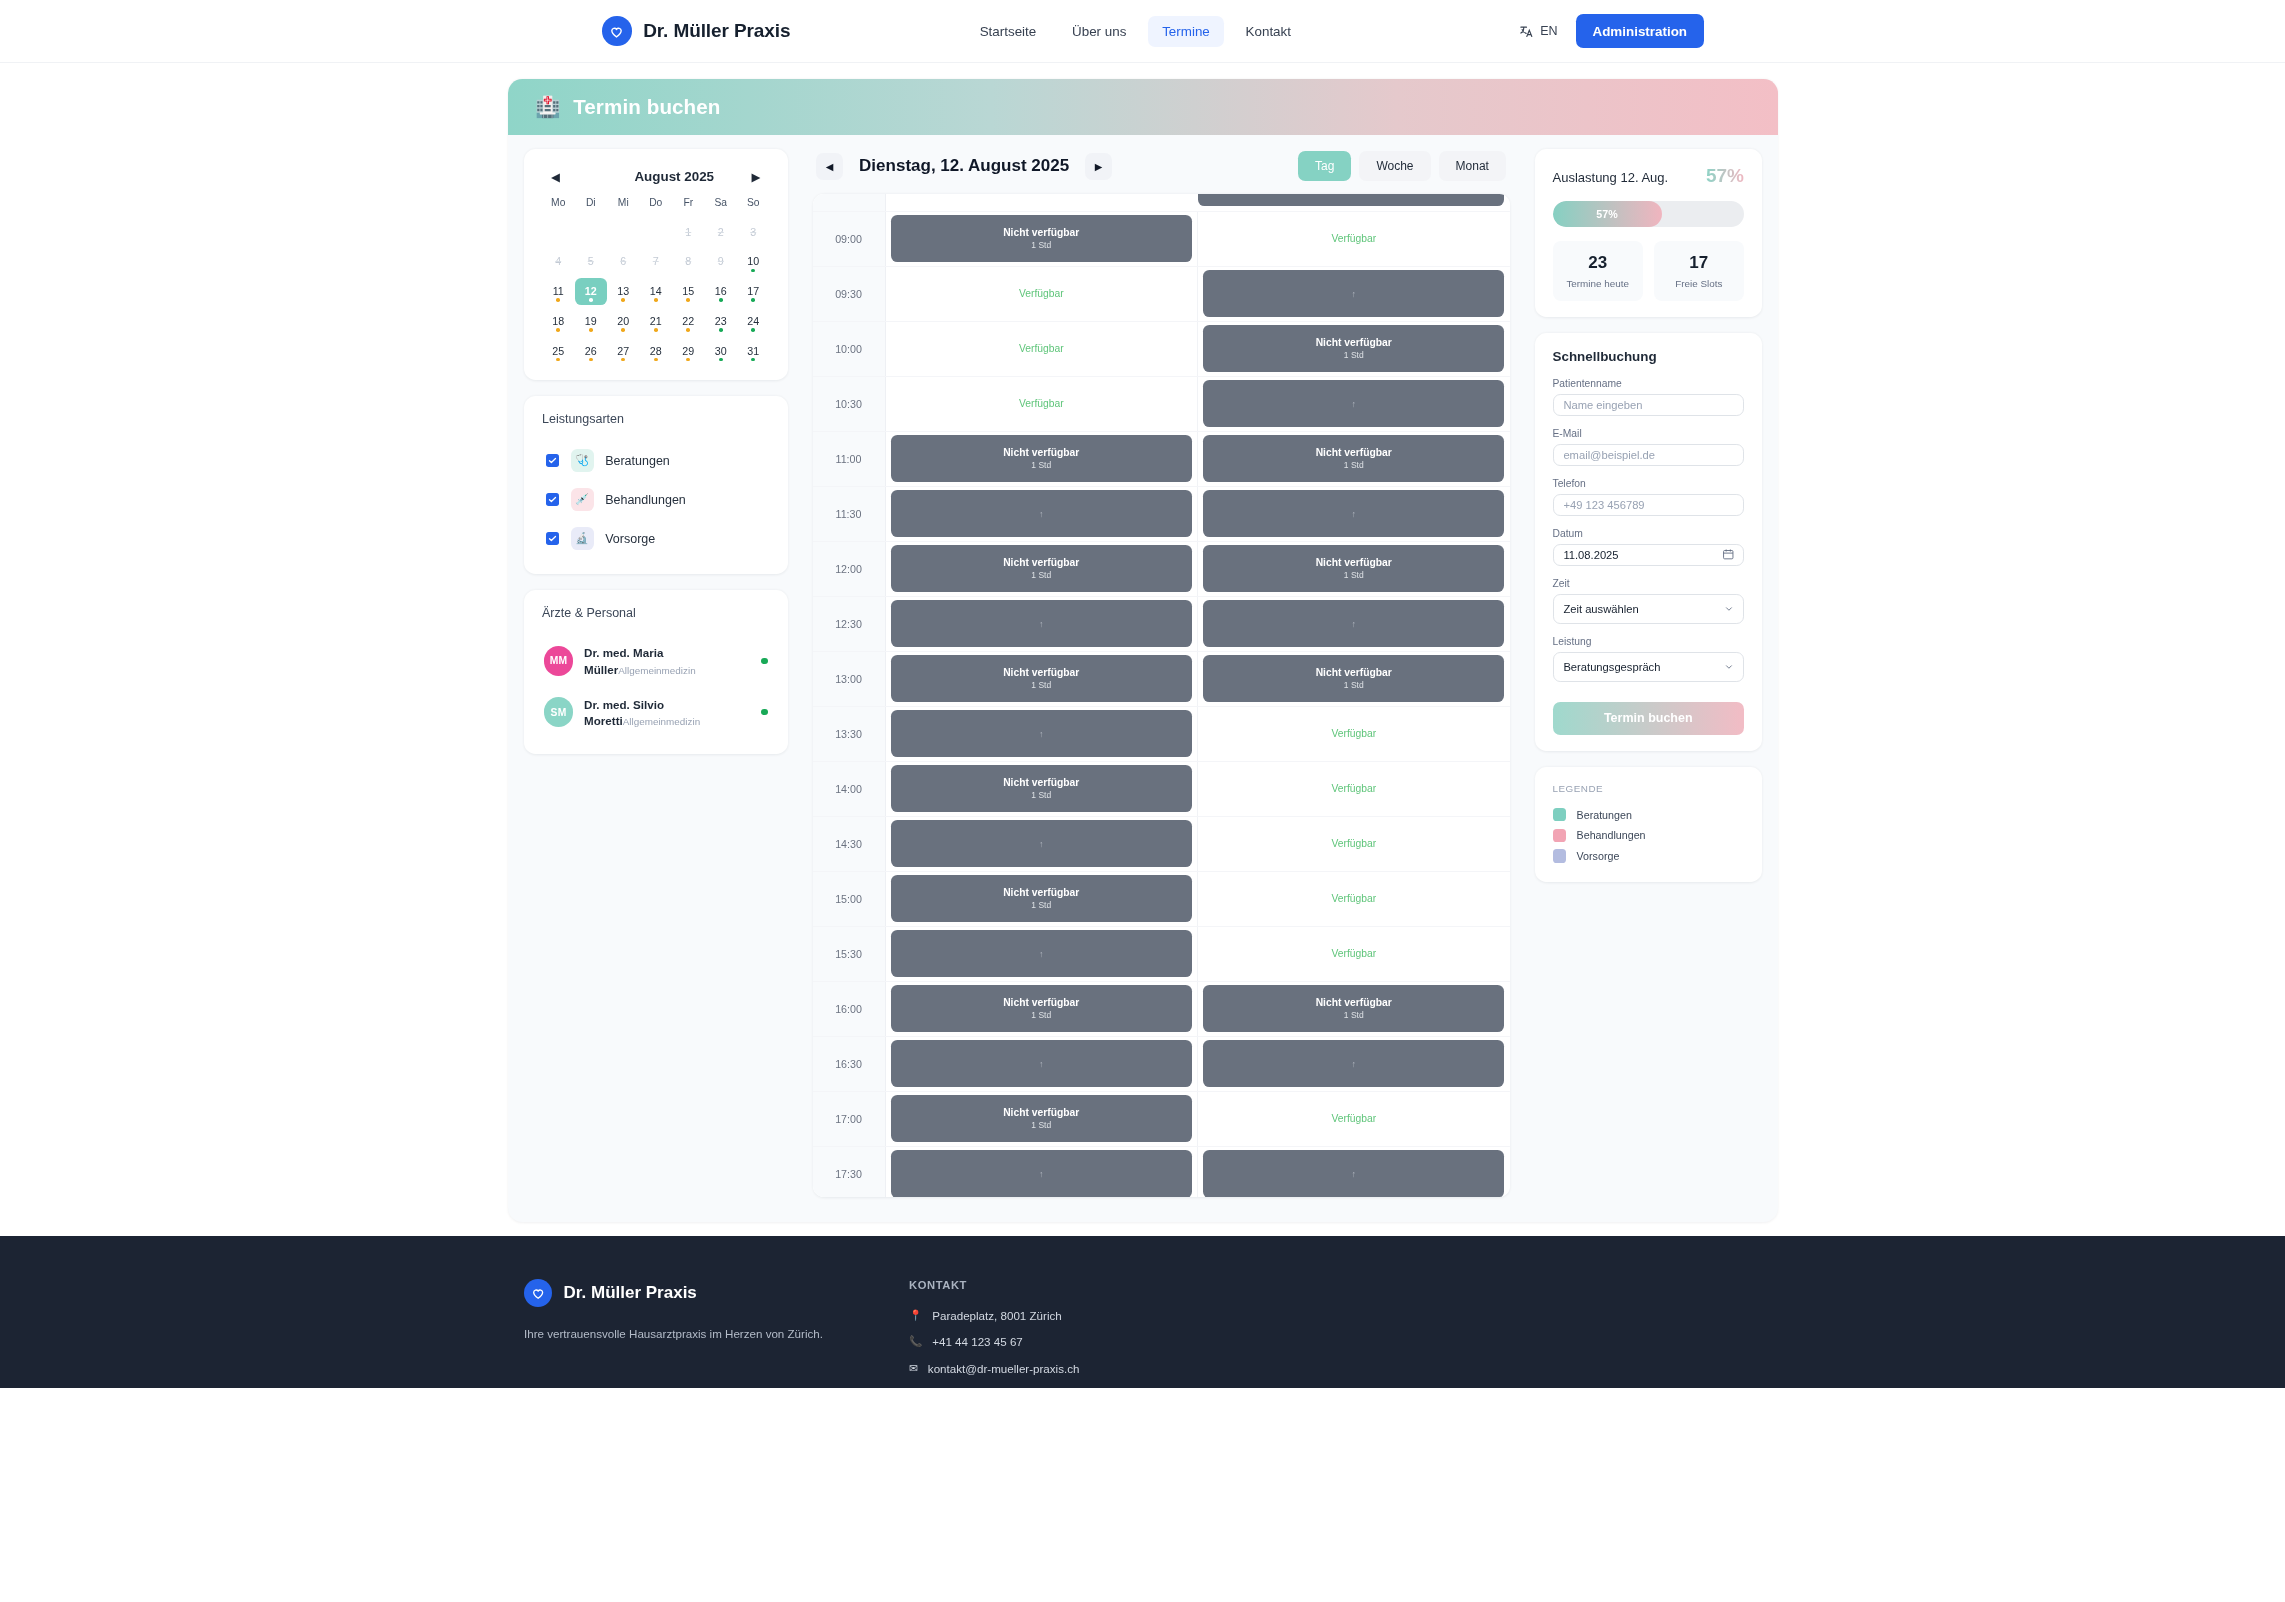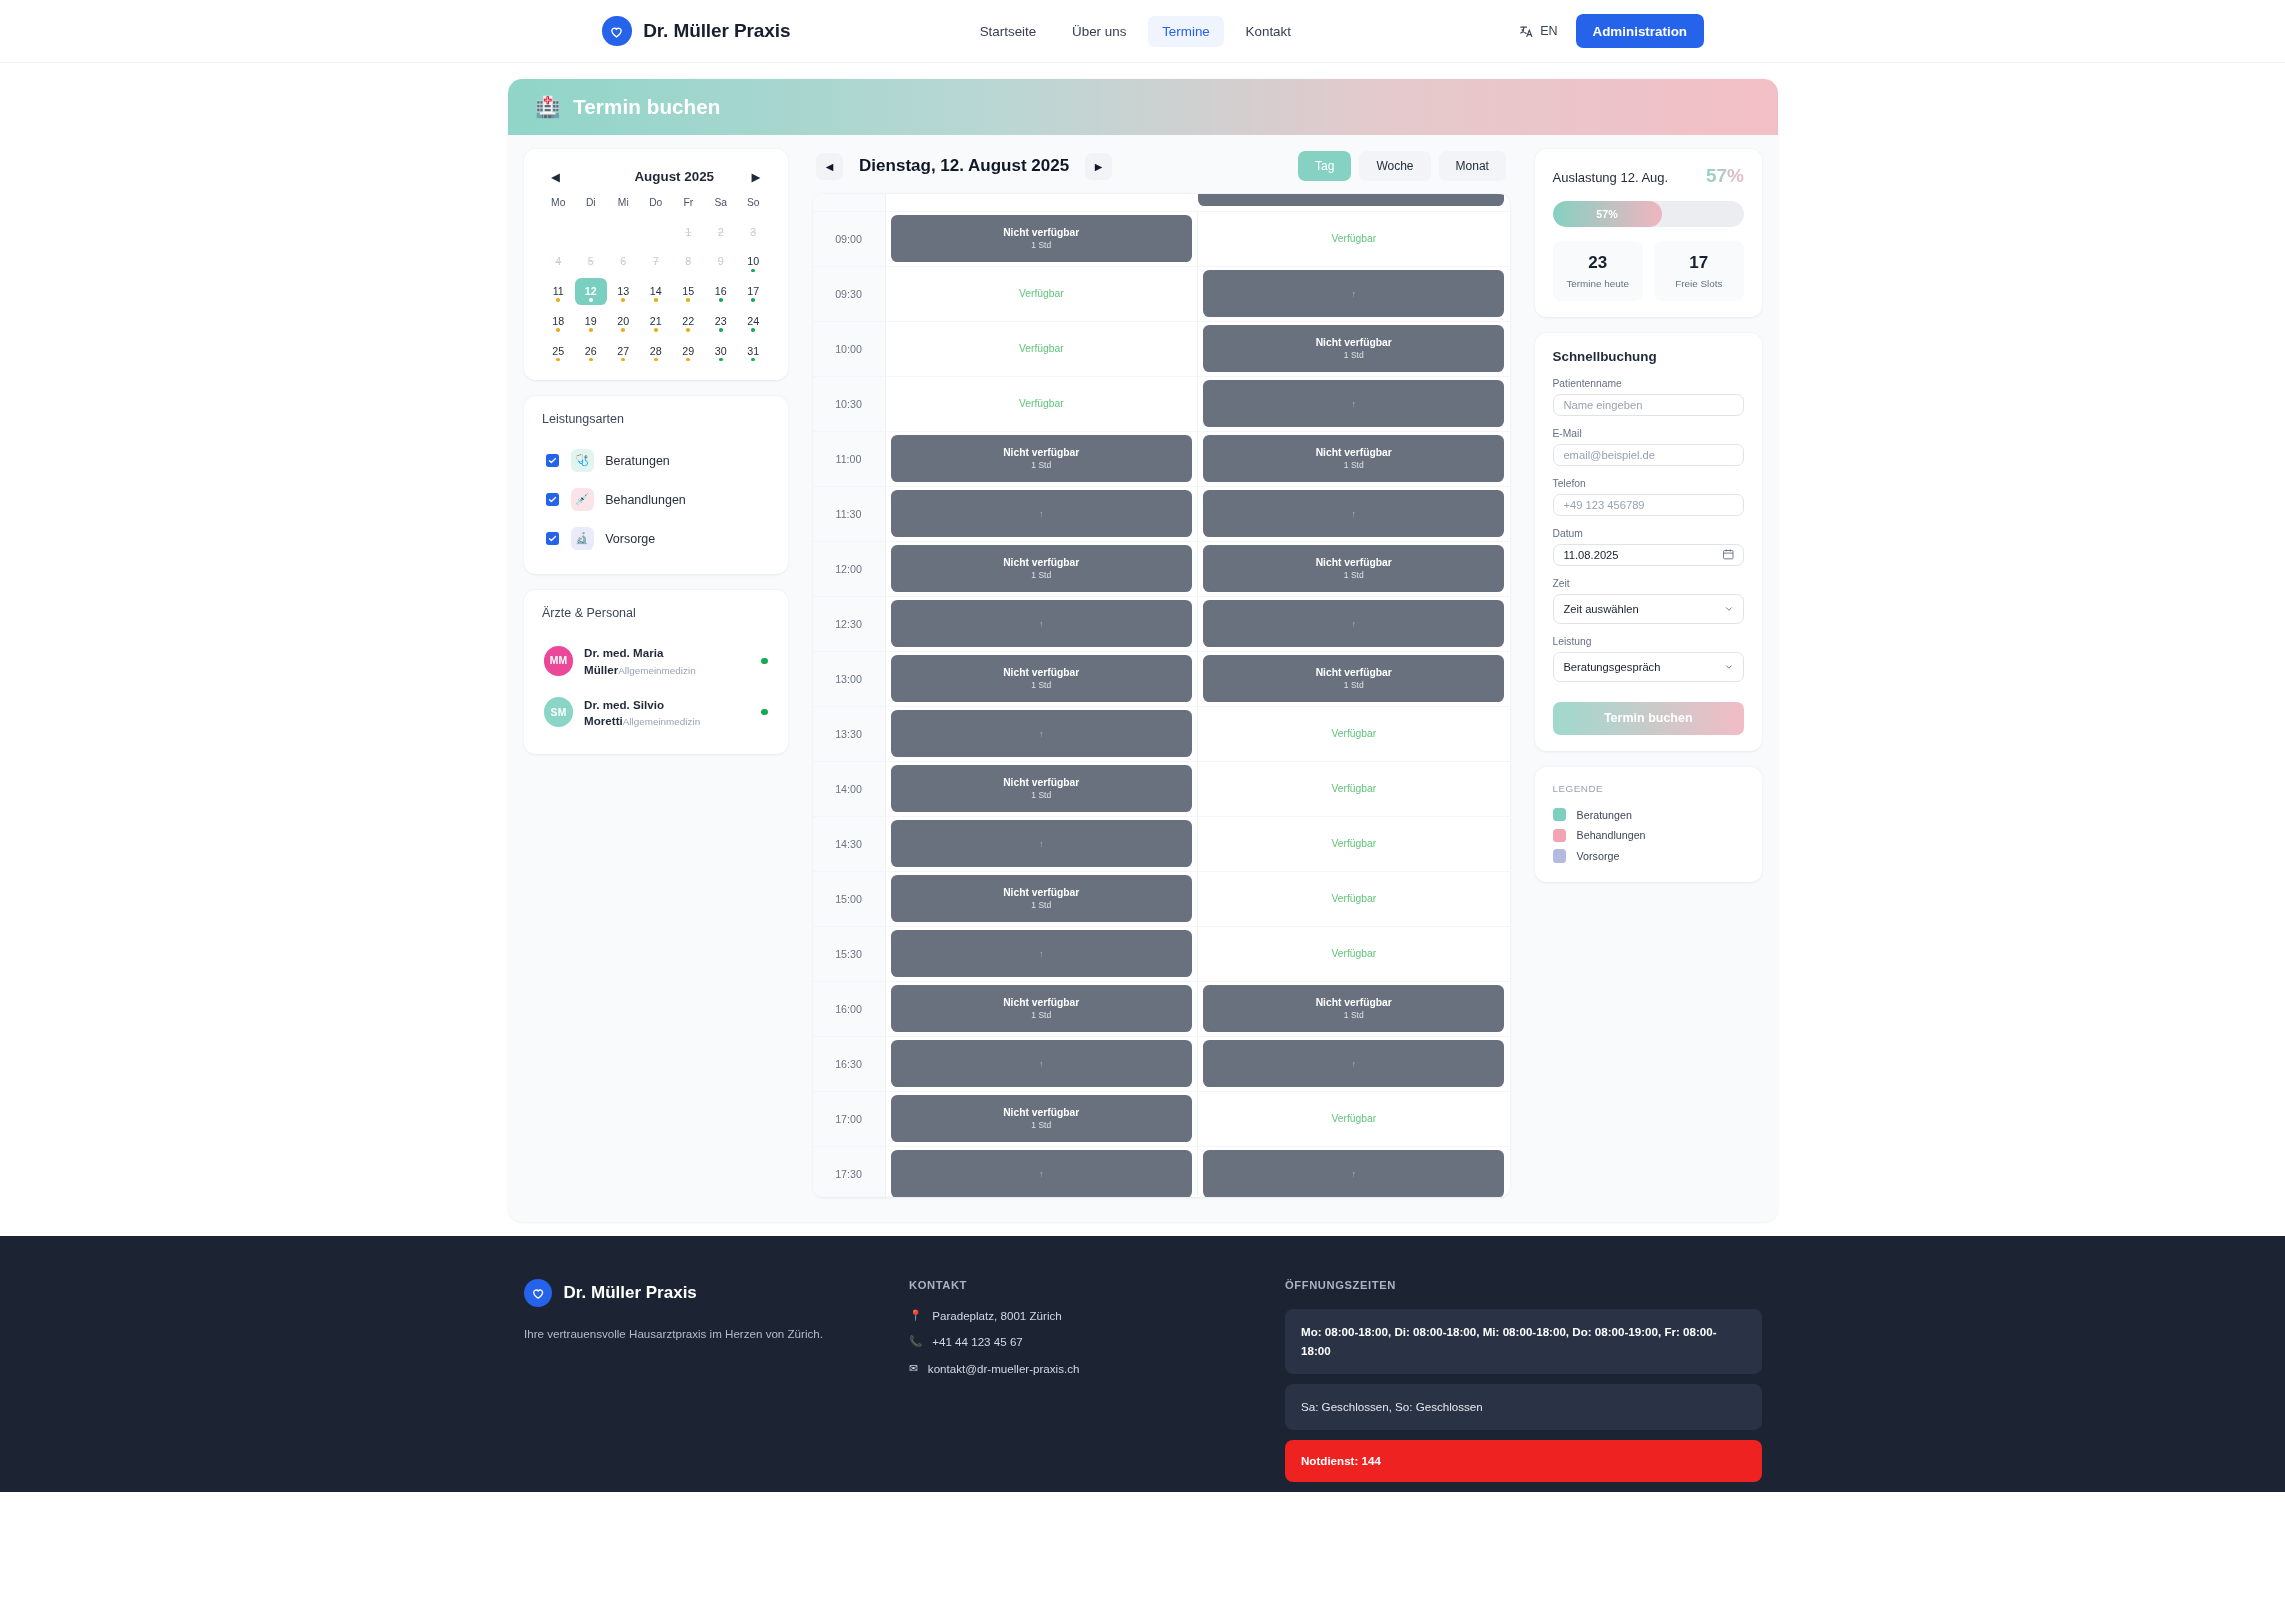--- a/index.html
+++ b/index.html
@@ -924,21 +924,15 @@
             <span class="em">📞</span>
             <span>+41 44 123 45 67</span>
           </div>
           <div class="f-item">
             <span class="em">✉</span>
             <span>kontakt@dr-mueller-praxis.ch</span>
           </div>
         </div>
     </div>
 
-    <div class="f-col3">
-      <div class="f-head">ÖFFNUNGSZEITEN</div>
-      <div class="hours-box">Mo: 08:00-18:00, Di: 08:00-18:00, Mi: 08:00-18:00, Do: 08:00-19:00, Fr: 08:00-18:00</div>
-      <div class="hours-box sub">Sa: Geschlossen, So: Geschlossen</div>
-      <div class="hours-box em">Notdienst: 144</div>
-    </div>
   </div>
 </footer>
 
 
 </body></html>

